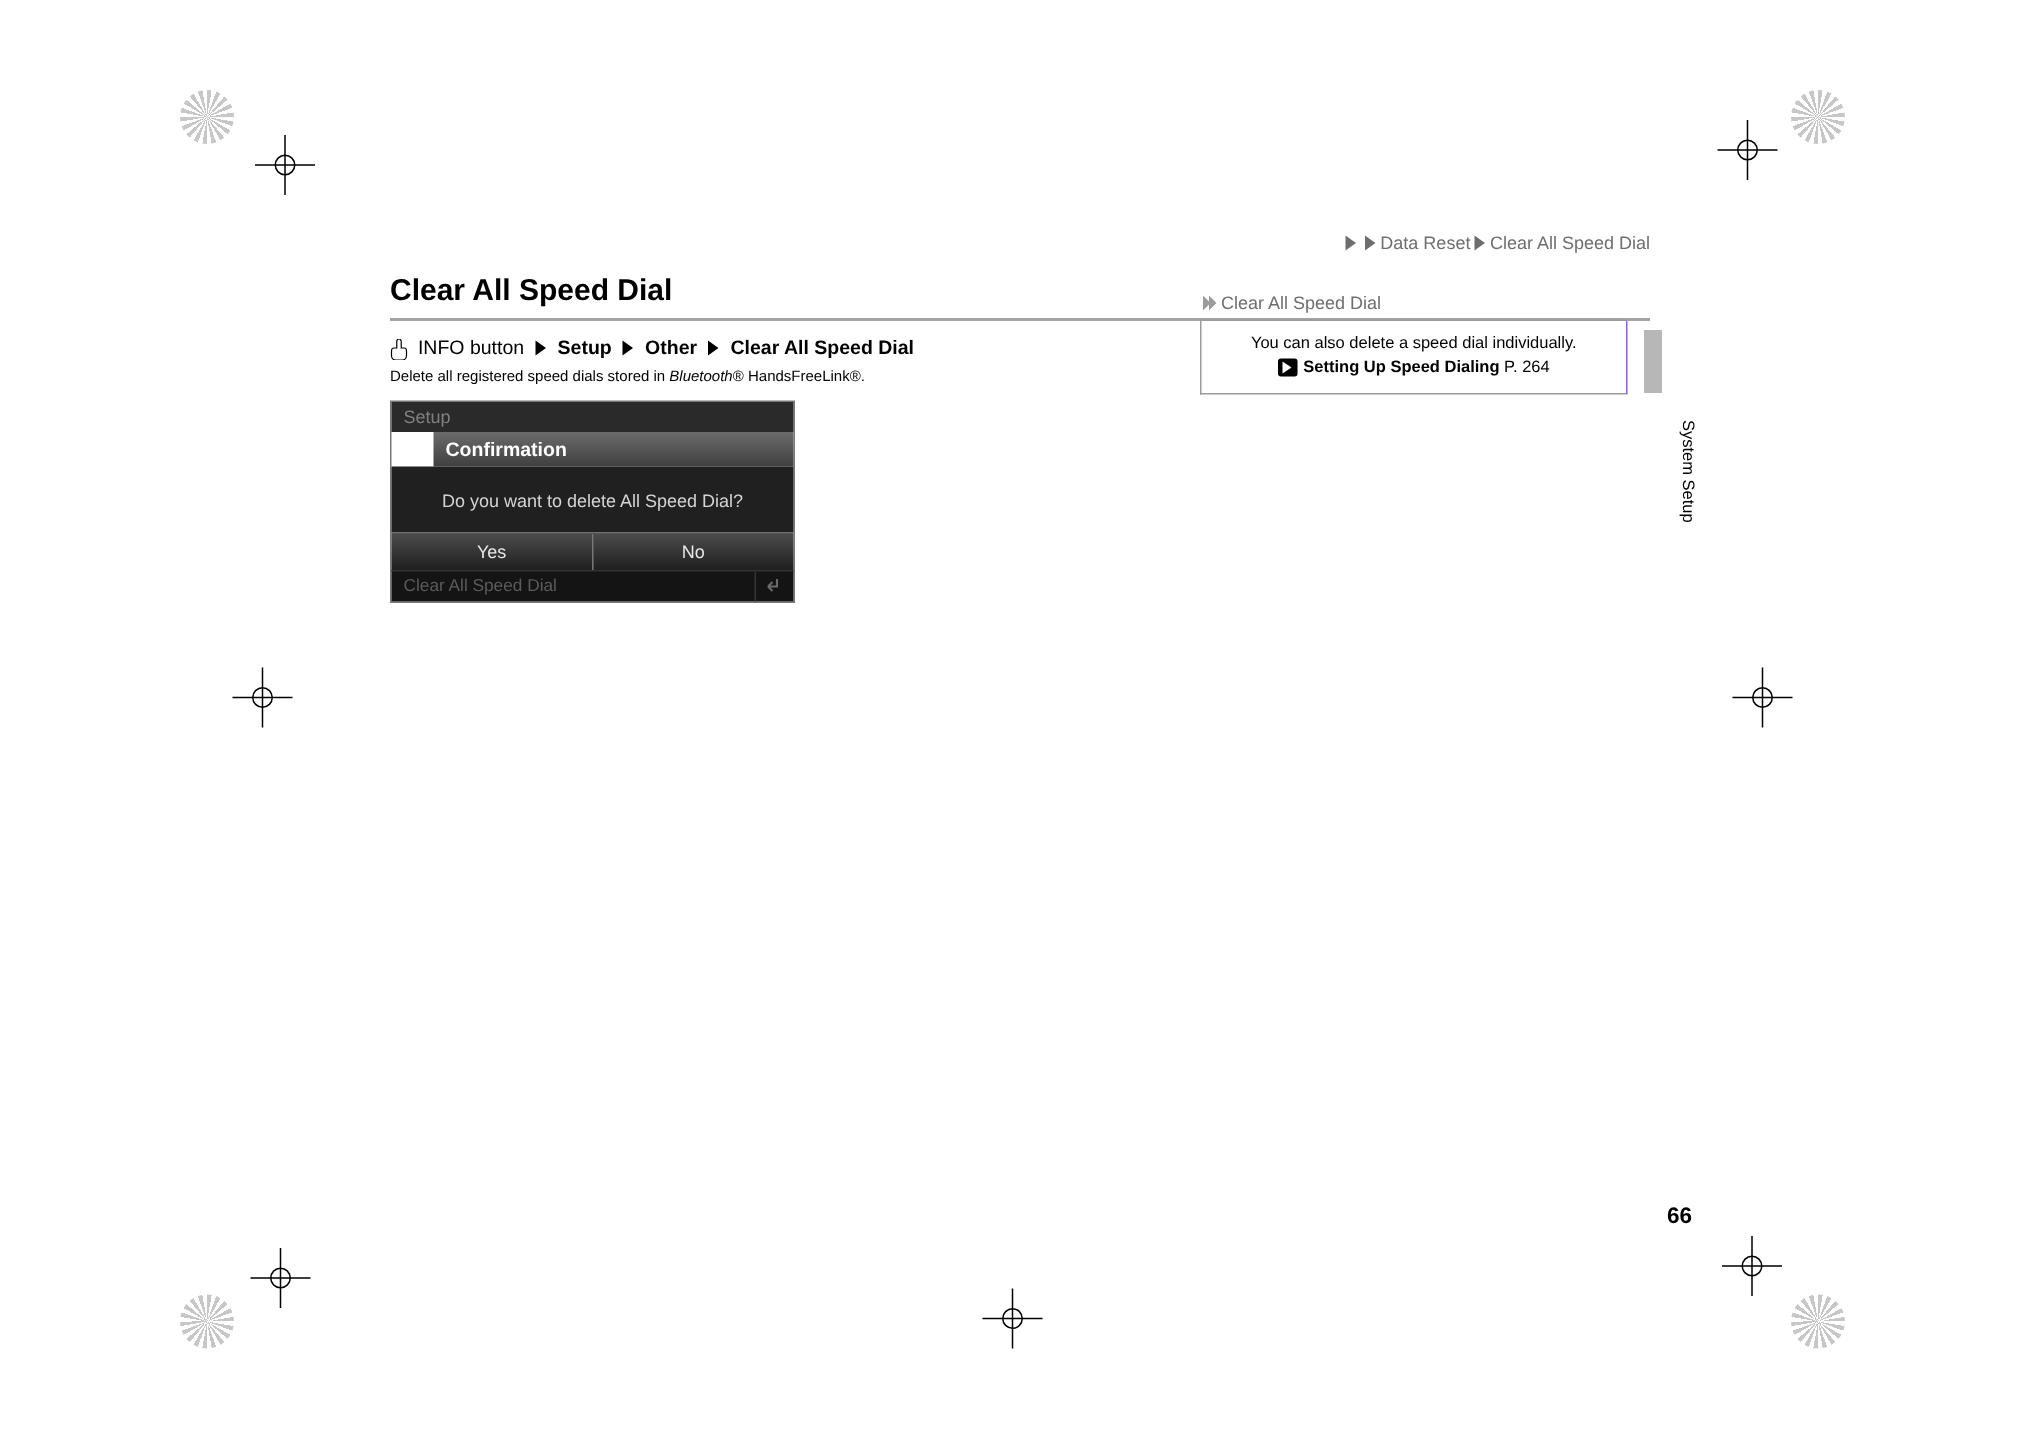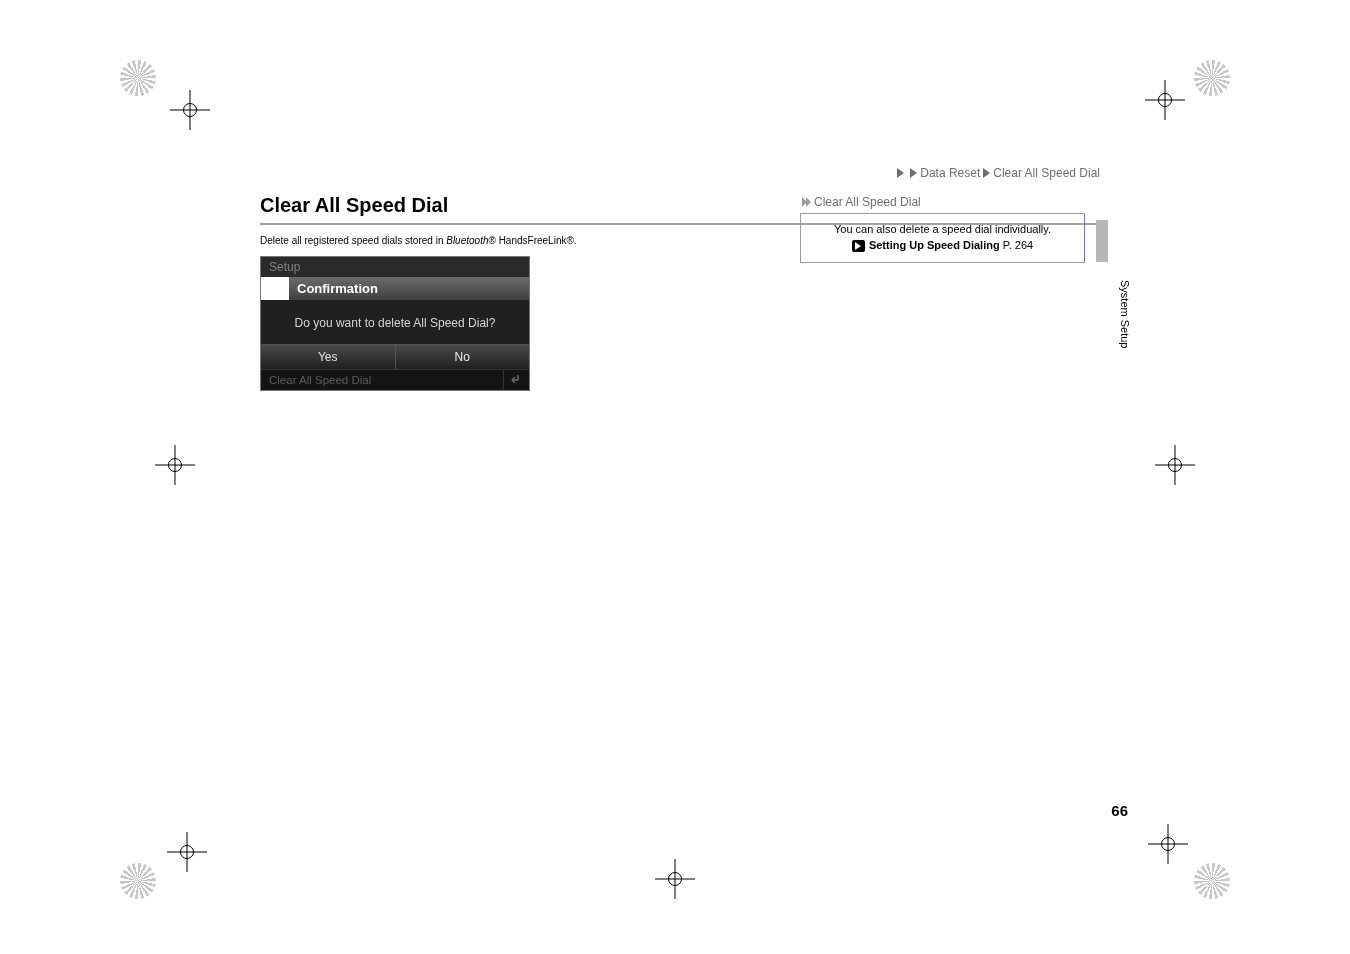--- a/index.html
+++ b/index.html
@@ -41,21 +41,21 @@
     .reg-mark-ml  { left: 155px; top: 445px; }
     .reg-mark-mr  { right: 155px; top: 445px; }
     .reg-mark-mb  { left: 50%; bottom: 55px; transform: translateX(-50%); }
     .reg-mark-bl1 { left: 167px; bottom: 82px; }
     .reg-mark-bl2 { left: 120px; bottom: 55px; }
     .reg-mark-br1 { right: 162px; bottom: 90px; }
     .reg-mark-br2 { right: 120px; bottom: 55px; }
     .content {
       position: absolute;
       left: 260px;
-      top: 166px;
+      top: 155px;
       width: 840px;
     }
     .breadcrumb {
       text-align: right;
       color: #6e6e6e;
       font-size: 12px;
       margin-bottom: 14px;
     }
     .triangle {
       display: inline-block; width: 0; height: 0;
@@ -237,20 +237,34 @@
   </div>
 
 <div class="content">
 
   <div class="breadcrumb">
     <span class="triangle"></span><span class="triangle"></span><span>Data Reset</span><span class="triangle"></span><span>Clear All Speed Dial</span>
   </div>
 
   <h2 class="section-title">Clear All Speed Dial</h2>
 
+  <div class="path-line">
+    <span class="hand-icon">
+      <svg viewBox="0 0 12 14">
+          <path d="M6 0 C5 0 4.5 1 4.5 2 L4.5 6 L2.5 6 C1.5 6 1 7 1 8 L1 11 C1 12.5 2 14 4 14 L8 14 C10 14 11 12.5 11 11 L11 8 C11 7 10.5 6 9.5 6 L7.5 6 L7.5 2 C7.5 1 7 0 6 0 Z" fill="none" stroke="#000" stroke-width="0.8"></path>
+        </svg>
+    </span>
+    <span>INFO button</span>
+    <span class="triangle-black"></span>
+    <b>Setup</b>
+    <span class="triangle-black"></span>
+    <b>Other</b>
+    <span class="triangle-black"></span>
+    <b>Clear All Speed Dial</b>
+  </div>
 
   <div class="desc-line">
     <span>Delete all registered speed dials stored in </span><i>Bluetooth</i><span>®</span><span> HandsFreeLink</span><span>®</span><span>.</span>
   </div>
 
   <div class="screenshot-row">
     <div class="device-screenshot">
       <div class="ds-titlebar">Setup</div>
       <div class="ds-confirm-header">Confirmation</div>
       <div class="ds-body">Do you want to delete All Speed Dial?</div>

